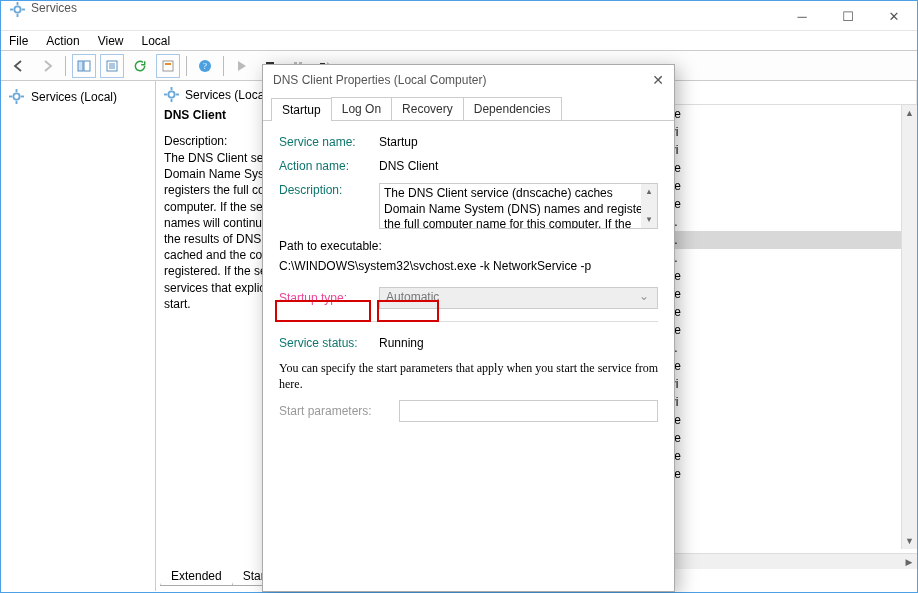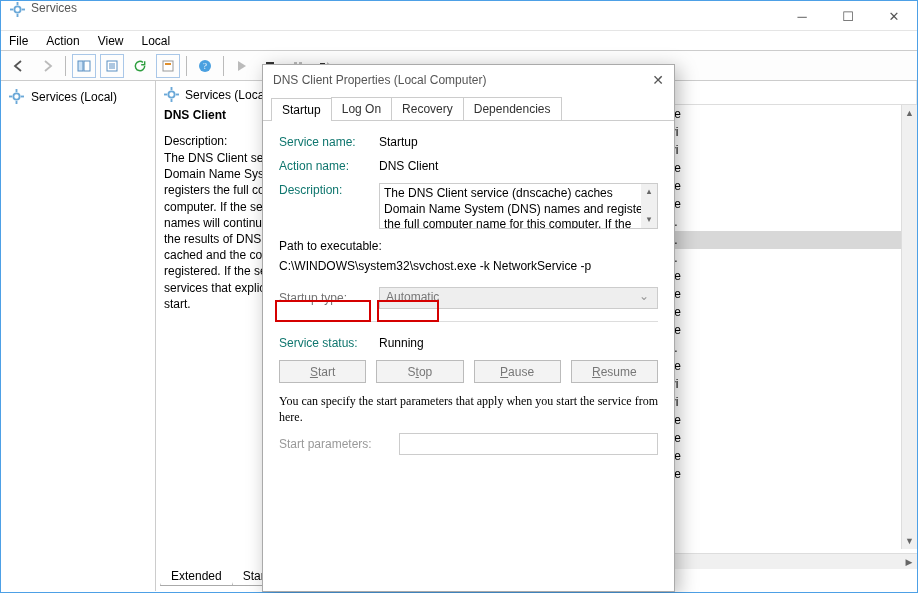--- a/index.html
+++ b/index.html
@@ -85,21 +85,21 @@
   .row { display:flex; margin-bottom:10px; }
   .row .lbl { width:100px; color:#0f766e; }
   .row .val { flex:1; }
   .txtarea {
     flex:1; height:46px; border:1px solid #ccc; padding:2px 4px; font-size:12px; line-height:1.3;
     overflow:hidden; position:relative;
   }
   .txtarea .ta-scroll{position:absolute;right:0;top:0;bottom:0;width:16px;background:#f0f0f0;display:flex;flex-direction:column;}
   .subtxt { margin:2px 0 6px 0;}
   .startup-row { display:flex; align-items:center; margin:4px 0 10px 0; }
-  .startup-row .lbl2{ width:100px; color:#737373;}
+  .startup-row .lbl2{ width:100px; color:#ec4899;}
   .startup-sel { flex:1; height:22px; border:1px solid #ccc; background:#eee; color:#777; padding:2px 6px; position:relative;}
   .startup-sel::after{content:"⌄"; position:absolute; right:8px; top:1px; color:#999;}
   .redbox { position:absolute; border:2px solid #d50000; pointer-events:none; }
   .redbox.r1 { left:12px; top:179px; width:96px; height:22px; }
   .redbox.r2 { left:114px; top:179px; width:62px; height:22px; }
   .hr { border:0; border-top:1px solid #ddd; margin:12px 0 14px 0;}
   .btnrow { display:flex; gap:10px; margin:6px 0; }
   .btn {
     flex:1; height:23px; border:1px solid #bbb; background:#f3f3f3;
     display:flex; align-items:center; justify-content:center; color:#777;
@@ -450,34 +450,20 @@
     <div class="redbox r1"></div>
     <div class="redbox r2"></div>
 
     <hr class="hr">
 
     <div class="row">
       <div class="lbl">Service status:</div>
       <div class="val">Running</div>
     </div>
 
-    <div class="btnrow">
-      <div class="btn">
-          <span><u>S</u>tart</span>
-        </div>
-      <div class="btn">
-          <span>S<u>t</u>op</span>
-        </div>
-      <div class="btn">
-          <span><u>P</u>ause</span>
-        </div>
-      <div class="btn">
-          <span><u>R</u>esume</span>
-        </div>
-    </div>
 
     <div class="info">You can specify the start parameters that apply when you start the service from here.</div>
 
     <div class="param-row">
       <div class="plbl">Start parameters:</div>
       <input type="text" disabled="" style="">
     </div>
   </div>
 </div>
 

